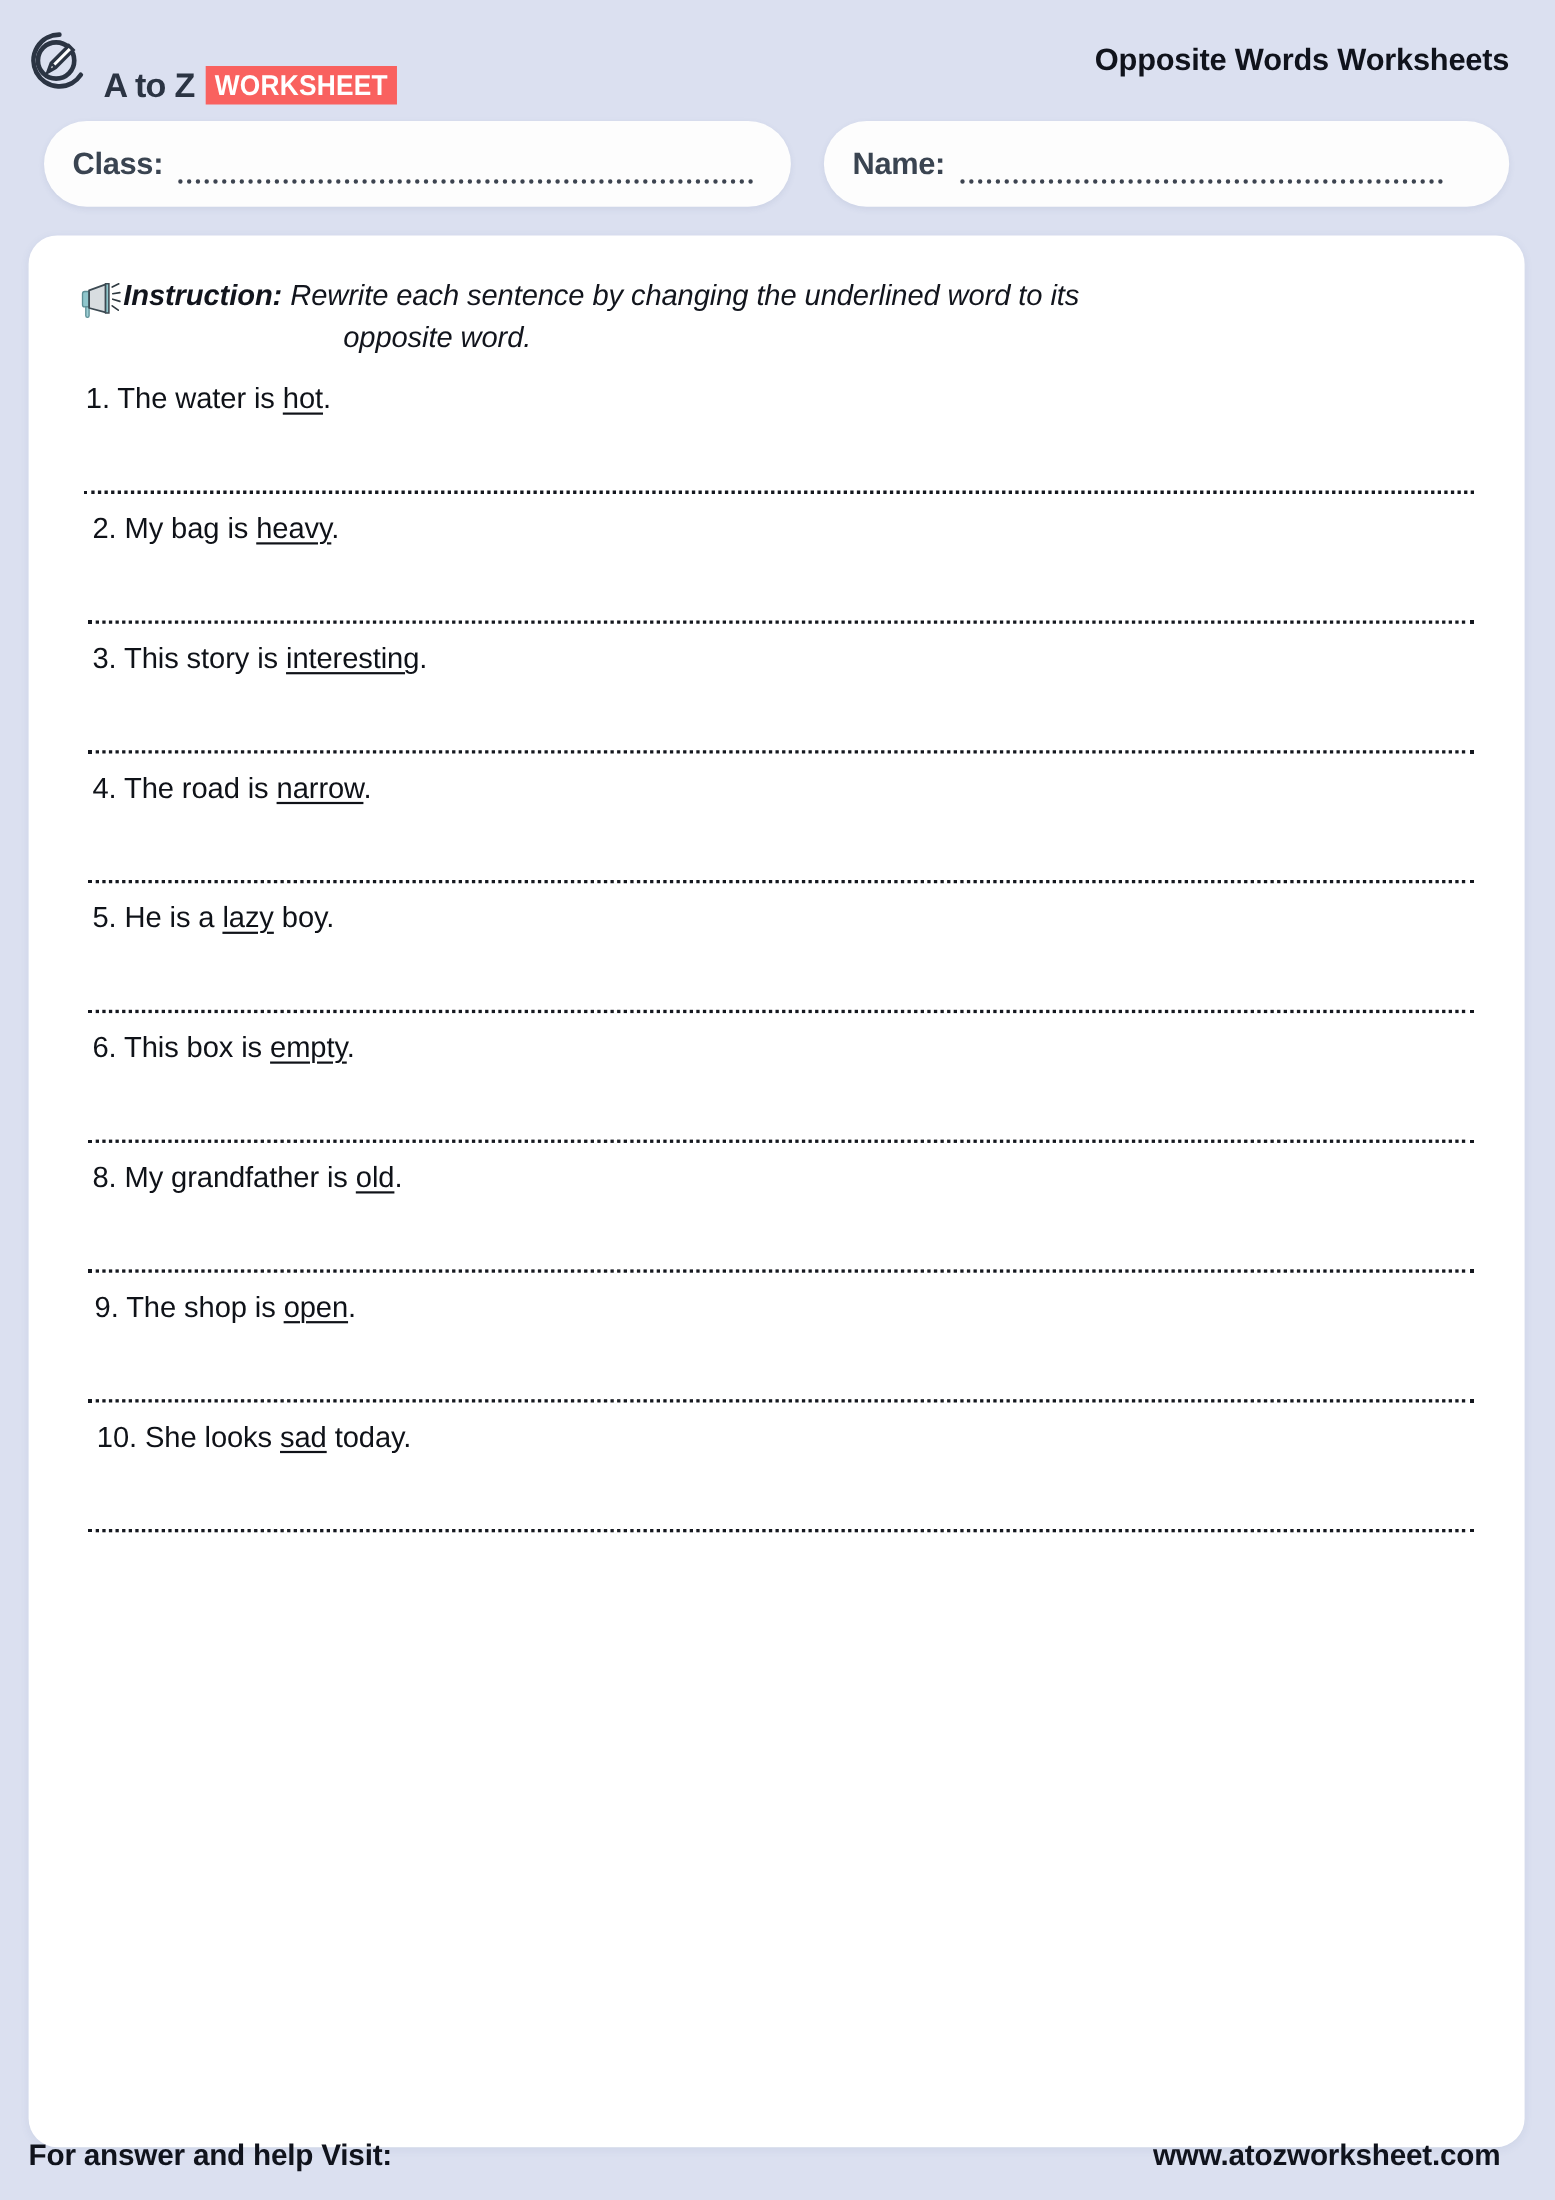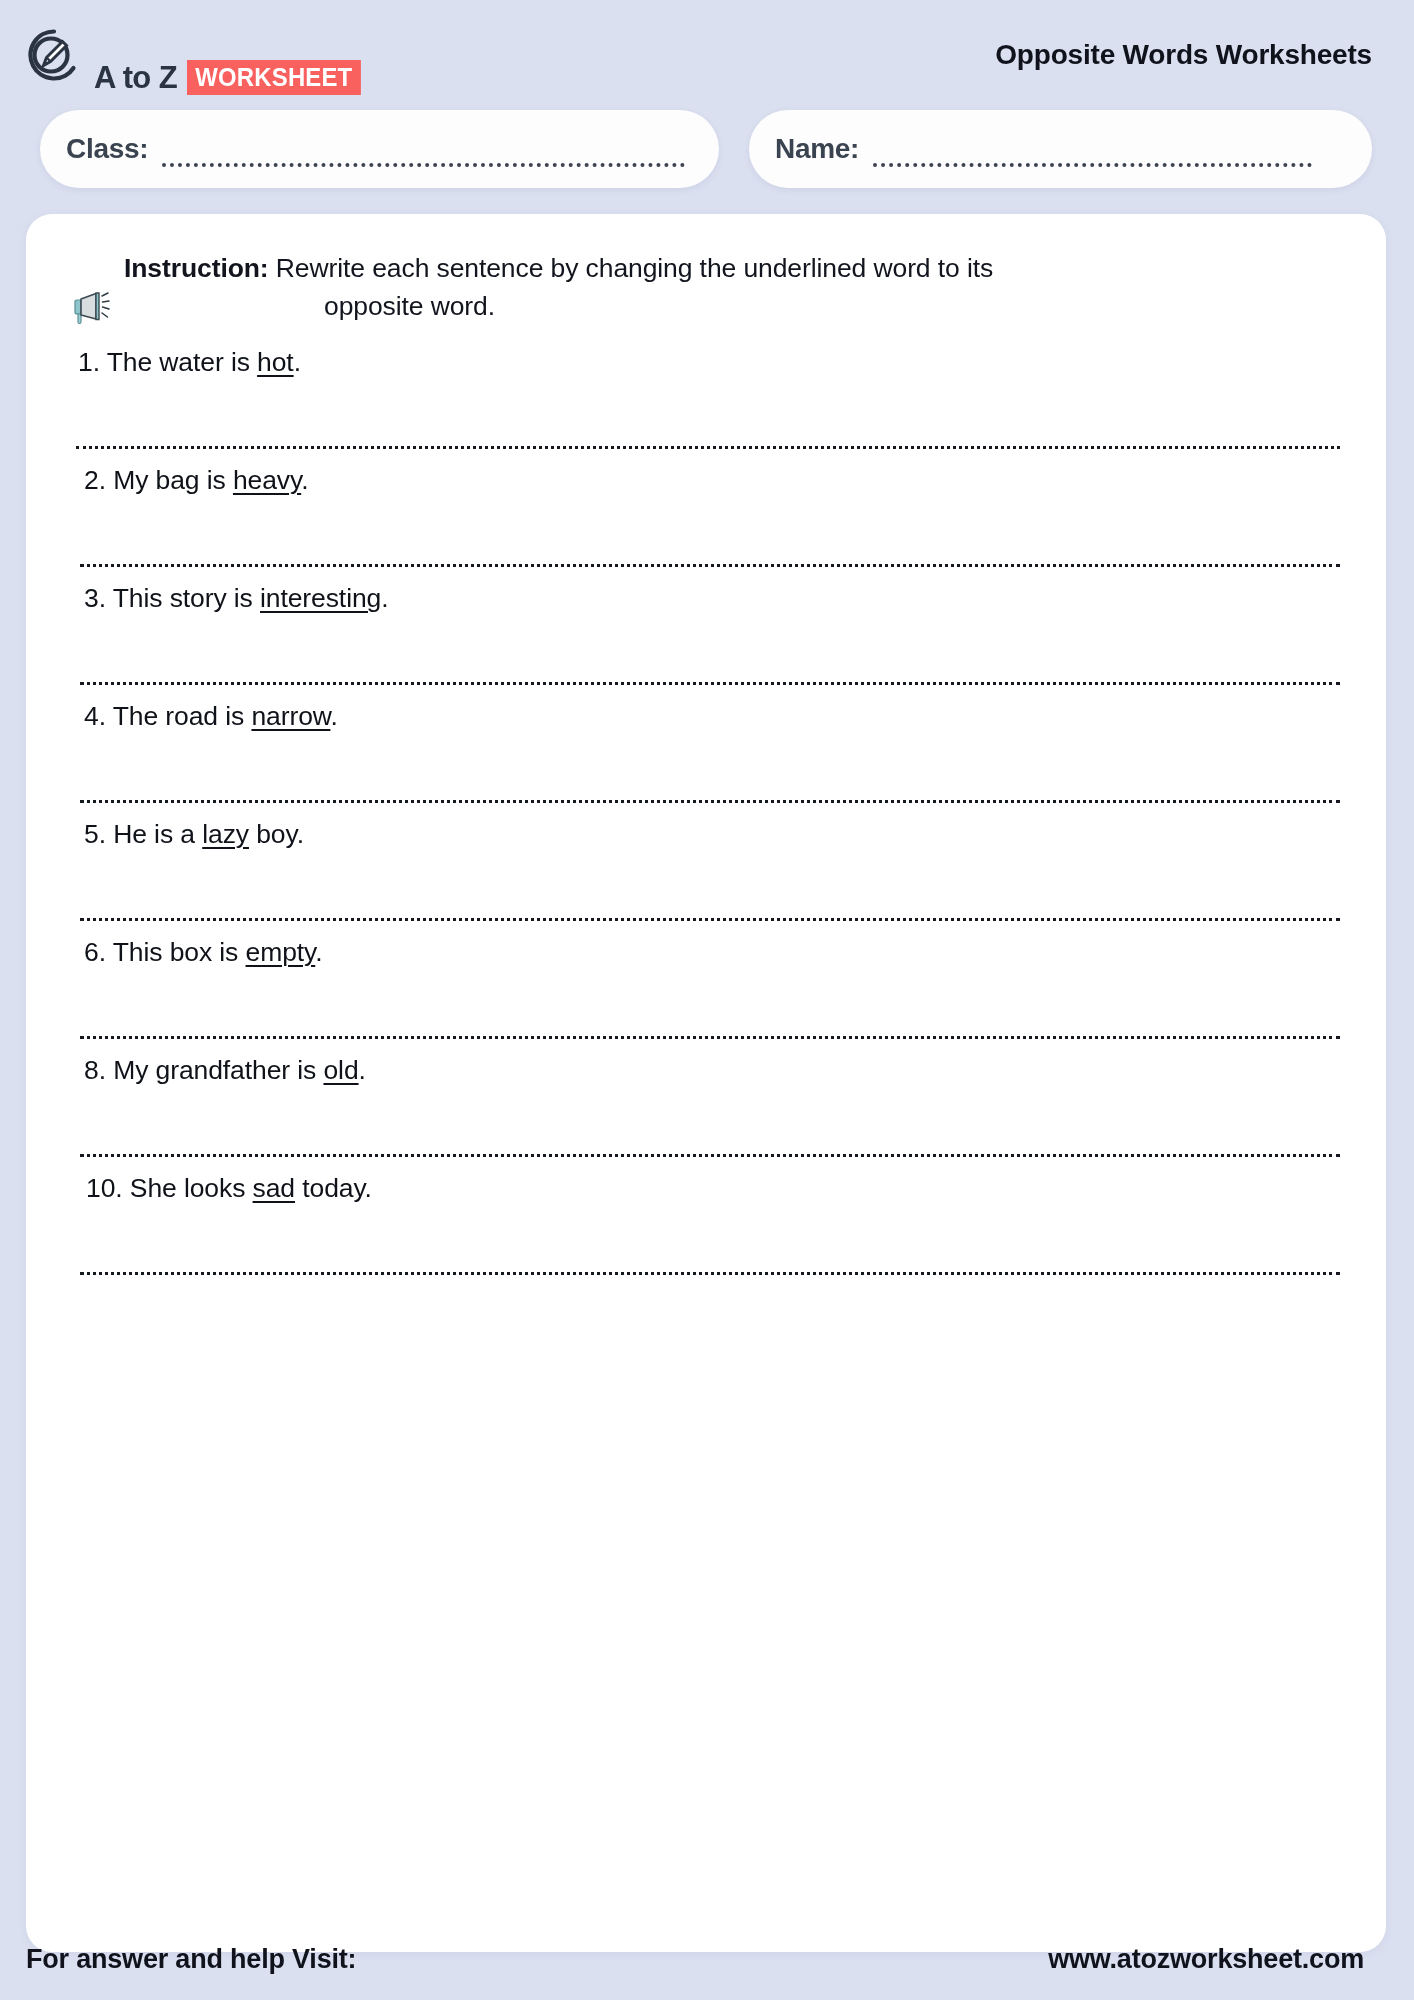--- a/index.html
+++ b/index.html
@@ -120,23 +120,23 @@
     border-radius: 26px;
     height: 1738px;
     padding: 28px 36px 0 36px;
     box-shadow: 0 2px 8px rgba(70, 85, 140, 0.08);
     position: relative;
   }
 
   
   .instruction {
     display: flex;
-    align-items: flex-end;
-    gap: 12px;
+    align-items: flex-start;
     padding: 8px 0 0 10px;
+    font-style: italic;
   }
 
   .megaphone-icon {
     width: 40px;
     height: 34px;
     flex: 0 0 40px;
     margin-top: 6px;
   }
 
   .instruction-text {
@@ -326,20 +326,24 @@
       </div>
       <div class="question-item">
         <div class="question-text"><span>6.</span> <span>This box is </span><span class="q-underline">empty</span><span>.</span></div>
         <div class="answer-line"></div>
       </div>
       <div class="question-item">
         <div class="question-text"><span>8.</span> <span>My grandfather is </span><span class="q-underline">old</span><span>.</span></div>
         <div class="answer-line"></div>
       </div>
       <div class="question-item">
+        <div class="question-text"><span>9.</span> <span>The shop is </span><span class="q-underline">open</span><span>.</span></div>
+        <div class="answer-line"></div>
+      </div>
+      <div class="question-item">
         <div class="question-text"><span>10.</span> <span>She looks </span><span class="q-underline">sad</span><span> today.</span></div>
         <div class="answer-line"></div>
       </div>
     </div>
 
 </div>
 
 <div class="page-footer">
   <span class="footer-left">For answer and help Visit:</span>
   <span class="footer-right">www.atozworksheet.com</span>

